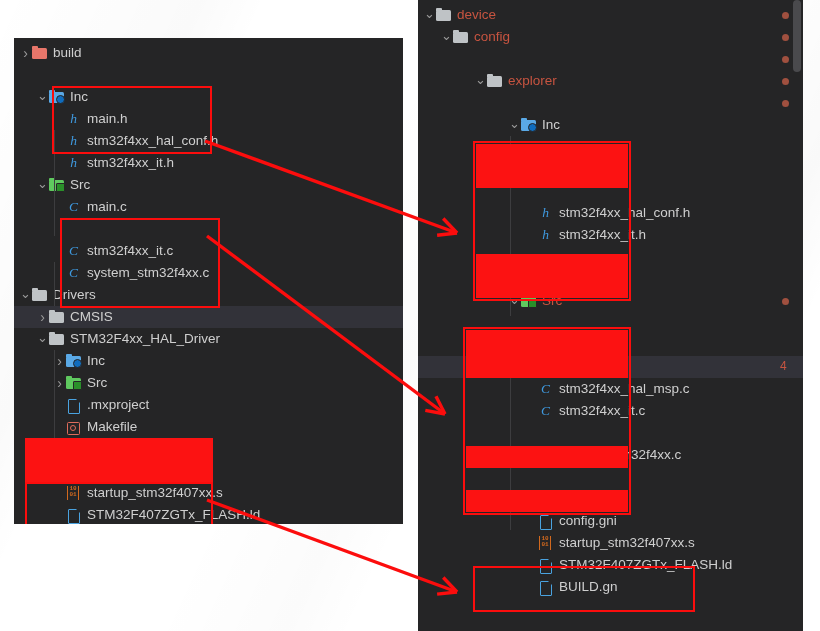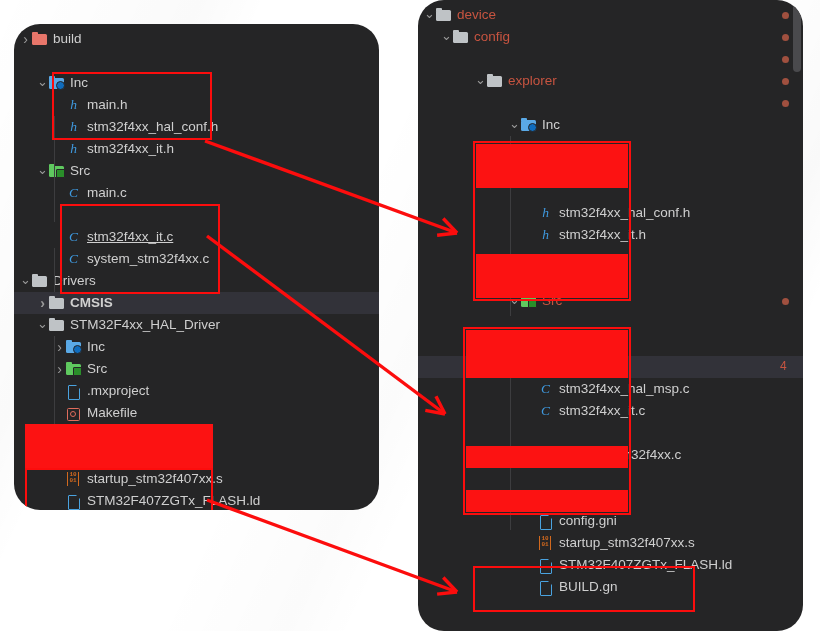--- a/index.html
+++ b/index.html
@@ -11,22 +11,22 @@
   }
   
   .backdrop{position:absolute;inset:0;
     background:
       linear-gradient(115deg, rgba(0,0,0,0) 0%, rgba(0,0,0,0.018) 18%, rgba(0,0,0,0) 24%),
       linear-gradient(115deg, rgba(0,0,0,0) 40%, rgba(0,0,0,0.015) 52%, rgba(0,0,0,0) 58%),
       linear-gradient(115deg, rgba(0,0,0,0) 68%, rgba(0,0,0,0.022) 80%, rgba(0,0,0,0) 86%),
       #ffffff;
     z-index:0;}
 
-  .panel{position:absolute;background:#252526;overflow:hidden;z-index:1;border-radius:26px;}
-  #left-panel{left:14px;top:24px;width:365px;height:486px;}
+  .panel{position:absolute;background:#252526;overflow:hidden;z-index:1;}
+  #left-panel{left:14px;top:38px;width:365px;height:486px;padding-left:24px;}
   #right-panel{left:418px;top:0px;width:385px;height:631px;}
 
   .row{position:relative;height:22px;line-height:22px;white-space:nowrap;
        font-size:13.5px;color:#cfcfcf;}
   .row.sel{background:#323239;}
 
   .chev{display:inline-block;width:11px;text-align:center;color:#9a9a9a;
         font-size:10px;vertical-align:middle;}
   .chev.blank{color:transparent;}
 
@@ -96,24 +96,24 @@
 <div class="backdrop"></div>
 
 <div class="panel" id="left-panel">
     <div class="row" style="position: absolute; left: 0px; right: 0px; top: 4px;"><span style="display: inline-block; width: 6px;"></span><span class="chev" style="font-size: 14px;">›</span><span class="ico f-red"><span class="fold"></span></span><span class="lbl grey">build</span></div>
     <div class="row" style="position: absolute; left: 0px; right: 0px; top: 48px;"><span style="display: inline-block; width: 23px;"></span><span class="chev" style="font-size: 13px; line-height: 9px; vertical-align: 1px;">⌄</span><span class="ico f-blue f-blue2"><span class="fold"></span><span class="fbadge"></span></span><span class="lbl grey">Inc</span></div>
     <div class="row" style="position: absolute; left: 0px; right: 0px; top: 70px;"><span style="display: inline-block; width: 40px;"></span><span class="chev blank">·</span><span class="glyph">h</span><span class="lbl grey">main.h</span></div>
     <div class="row" style="position: absolute; left: 0px; right: 0px; top: 92px;"><span style="display: inline-block; width: 40px;"></span><span class="chev blank">·</span><span class="glyph">h</span><span class="lbl grey">stm32f4xx_hal_conf.h</span></div>
     <div class="row" style="position: absolute; left: 0px; right: 0px; top: 114px;"><span style="display: inline-block; width: 40px;"></span><span class="chev blank">·</span><span class="glyph">h</span><span class="lbl grey">stm32f4xx_it.h</span></div>
     <div class="row" style="position: absolute; left: 0px; right: 0px; top: 136px;"><span style="display: inline-block; width: 23px;"></span><span class="chev" style="font-size: 13px; line-height: 9px; vertical-align: 1px;">⌄</span><span class="ico f-green"><span class="fold"></span><span class="fbadge"></span></span><span class="lbl grey">Src</span></div>
     <div class="row" style="position: absolute; left: 0px; right: 0px; top: 158px;"><span style="display: inline-block; width: 40px;"></span><span class="chev blank">·</span><span class="glyph">C</span><span class="lbl grey">main.c</span></div>
-    <div class="row" style="position: absolute; left: 0px; right: 0px; top: 202px; text-decoration: underline;"><span style="display: inline-block; width: 40px;"></span><span class="chev blank">·</span><span class="glyph">C</span><span class="lbl grey">stm32f4xx_it.c</span></div>
+    <div class="row" style="position: absolute; left: 0px; right: 0px; top: 202px;"><span style="display: inline-block; width: 40px;"></span><span class="chev blank">·</span><span class="glyph">C</span><span class="lbl grey">stm32f4xx_it.c</span></div>
     <div class="row" style="position: absolute; left: 0px; right: 0px; top: 224px;"><span style="display: inline-block; width: 40px;"></span><span class="chev blank">·</span><span class="glyph">C</span><span class="lbl grey">system_stm32f4xx.c</span></div>
     <div class="row" style="position: absolute; left: 0px; right: 0px; top: 246px;"><span style="display: inline-block; width: 6px;"></span><span class="chev" style="font-size: 13px; line-height: 9px; vertical-align: 1px;">⌄</span><span class="ico f-grey"><span class="fold"></span></span><span class="lbl grey">Drivers</span></div>
-    <div class="row sel" style="position: absolute; left: 0px; right: 0px; top: 268px; font-weight: bold;"><span style="display: inline-block; width: 23px;"></span><span class="chev" style="font-size: 14px;">›</span><span class="ico f-grey"><span class="fold"></span></span><span class="lbl grey">CMSIS</span></div>
+    <div class="row sel" style="position: absolute; left: 0px; right: 0px; top: 268px;"><span style="display: inline-block; width: 23px;"></span><span class="chev" style="font-size: 14px;">›</span><span class="ico f-grey"><span class="fold"></span></span><span class="lbl grey">CMSIS</span></div>
     <div class="row" style="position: absolute; left: 0px; right: 0px; top: 290px;"><span style="display: inline-block; width: 23px;"></span><span class="chev" style="font-size: 13px; line-height: 9px; vertical-align: 1px;">⌄</span><span class="ico f-grey"><span class="fold"></span></span><span class="lbl grey">STM32F4xx_HAL_Driver</span></div>
     <div class="row" style="position: absolute; left: 0px; right: 0px; top: 312px;"><span style="display: inline-block; width: 40px;"></span><span class="chev" style="font-size: 14px;">›</span><span class="ico f-blue f-blue2"><span class="fold"></span><span class="fbadge"></span></span><span class="lbl grey">Inc</span></div>
     <div class="row" style="position: absolute; left: 0px; right: 0px; top: 334px;"><span style="display: inline-block; width: 40px;"></span><span class="chev" style="font-size: 14px;">›</span><span class="ico f-green"><span class="fold"></span><span class="fbadge"></span></span><span class="lbl grey">Src</span></div>
     <div class="row" style="position: absolute; left: 0px; right: 0px; top: 356px;"><span style="display: inline-block; width: 40px;"></span><span class="chev blank">·</span><span class="ico"><span class="doc"></span></span><span class="lbl grey">.mxproject</span></div>
     <div class="row" style="position: absolute; left: 0px; right: 0px; top: 378px;"><span style="display: inline-block; width: 40px;"></span><span class="chev blank">·</span><span class="ico"><span class="mk"></span></span><span class="lbl grey">Makefile</span></div>
     <div class="row" style="position: absolute; left: 0px; right: 0px; top: 400px;"><span style="display: inline-block; width: 40px;"></span></div>
     <div class="row" style="position: absolute; left: 0px; right: 0px; top: 422px;"><span style="display: inline-block; width: 40px;"></span></div>
     <div class="row" style="position: absolute; left: 0px; right: 0px; top: 444px;"><span style="display: inline-block; width: 40px;"></span><span class="chev blank">·</span><span class="ico"><span class="asm">
           <b>10</b>
           <b>01</b>

